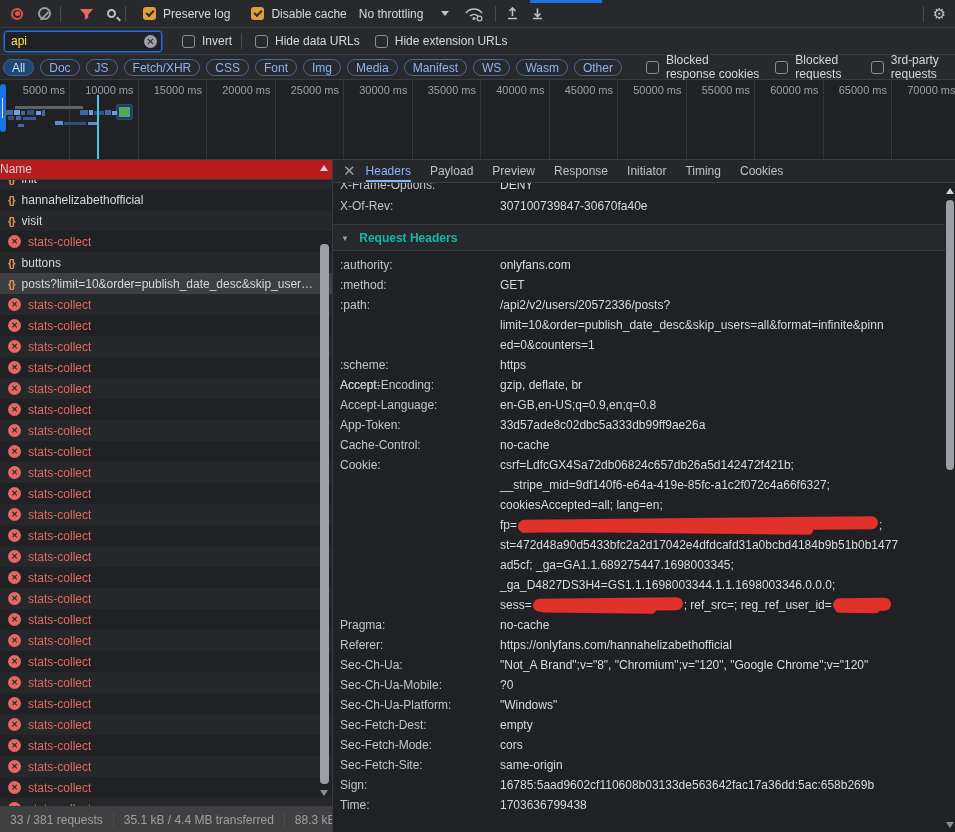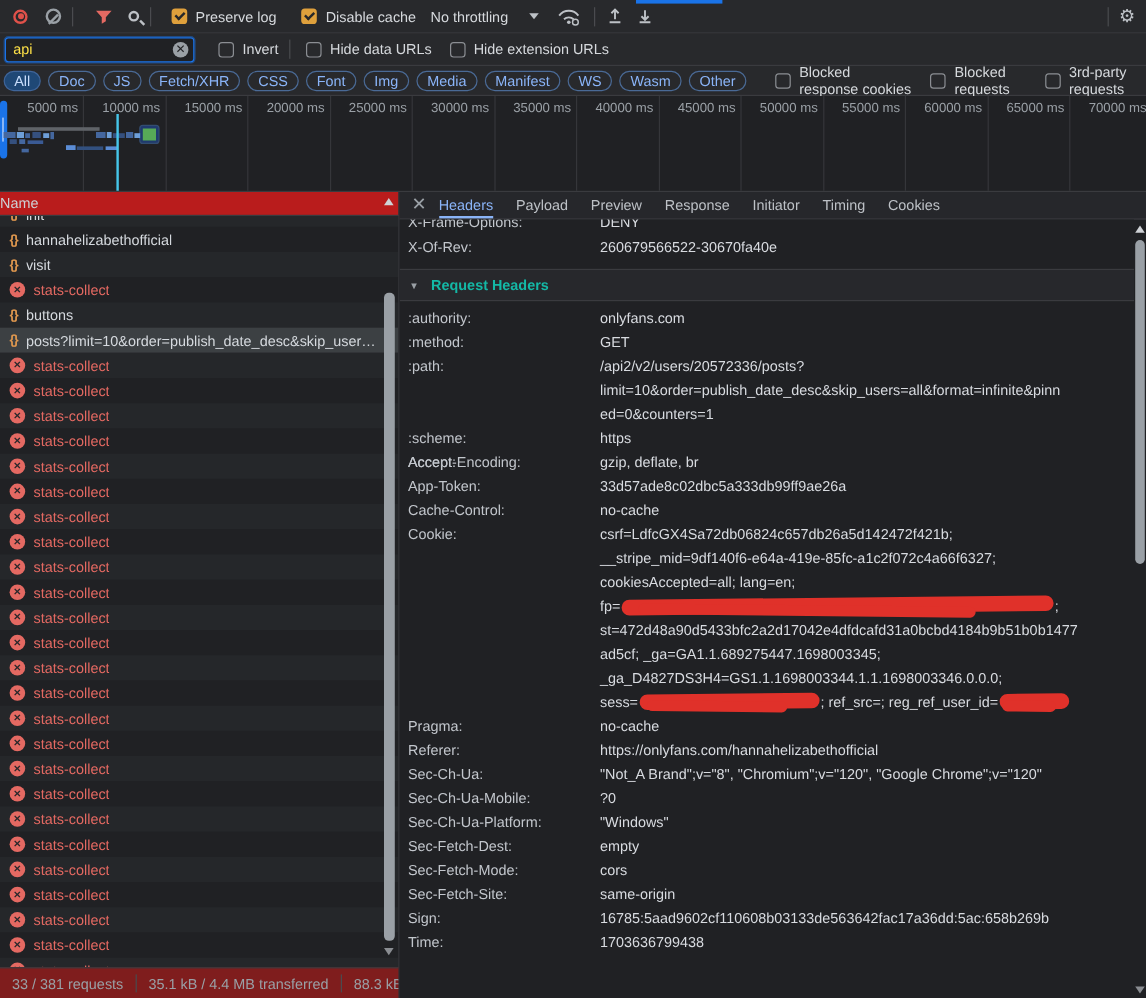--- a/index.html
+++ b/index.html
@@ -102,21 +102,21 @@
     border-bottom:1px solid #3a3b3f; line-height:26px; }
   .section-hd .disc { color:#9aa0a6; font-size:8px; margin:0 7px 0 8px; vertical-align:1px; }
   .section-hd .t { font-weight:bold; color:#14b8a6; }
   .hdrs { position:absolute; left:0; top:72px; width:612px; }
   .redact { display:inline-block; vertical-align:middle; height:13px; background:#e0312a;
     border-radius:7px; position:relative; transform:rotate(-.6deg); margin:0 1px 3px 1px; }
   .redact::after { content:''; position:absolute; left:4%; right:18%; top:6px; height:9px;
     background:#e0312a; border-radius:6px; transform:rotate(1.2deg); }
 
   
-  .statusbar { position:absolute; left:0; top:806px; width:332px; height:26px; background:#7f1d1d;
+  .statusbar { position:absolute; left:0; top:806px; width:332px; height:26px; background:#404040;
     border-top:1px solid #3a3b3f; display:flex; align-items:center; color:#9aa0a6;
     white-space:nowrap; overflow:hidden; }
   .statusbar .s { padding:0 10px; flex:none; }
   .statusbar .d { width:1px; height:15px; background:#4a4b4f; flex:none; }
 </style>
 </head>
 <body>
 
 <div class="toolbar">
   <span class="icon-record"></span>
@@ -410,21 +410,21 @@
   <div id="scrolled">
       <div class="kv" style="position: absolute; top: -8px; left: 0px; width: 612px;">
         <span class="k">X-Frame-Options:</span>
         <div class="v">
           <div class="line"><span>DENY</span></div>
         </div>
       </div>
       <div class="kv" style="position: absolute; top: 13px; left: 0px; width: 612px;">
         <span class="k">X-Of-Rev:</span>
         <div class="v">
-          <div class="line"><span>260679566522-30670fa40e</span></div>
+          <div class="line"><span>307100739847-30670fa40e</span></div>
         </div>
       </div>
     </div>
   <div class="hdr-divider"></div>
   <div class="section-hd">
     <span class="disc">▼</span>
     <span class="t">Request Headers</span>
   </div>
   <div class="hdrs" id="hdrs">
       <div class="kv">
@@ -453,20 +453,26 @@
           <div class="line"><span>https</span></div>
         </div>
       </div>
       <div class="kv">
         <span class="k">Accept:</span>
       </div>
       <div class="kv">
         <span class="k">Accept-Encoding:</span>
         <div class="v">
           <div class="line"><span>gzip, deflate, br</span></div>
+        </div>
+      </div>
+      <div class="kv">
+        <span class="k">Accept-Language:</span>
+        <div class="v">
+          <div class="line"><span>en-GB,en-US;q=0.9,en;q=0.8</span></div>
         </div>
       </div>
       <div class="kv">
         <span class="k">App-Token:</span>
         <div class="v">
           <div class="line"><span>33d57ade8c02dbc5a333db99ff9ae26a</span></div>
         </div>
       </div>
       <div class="kv">
         <span class="k">Cache-Control:</span>

